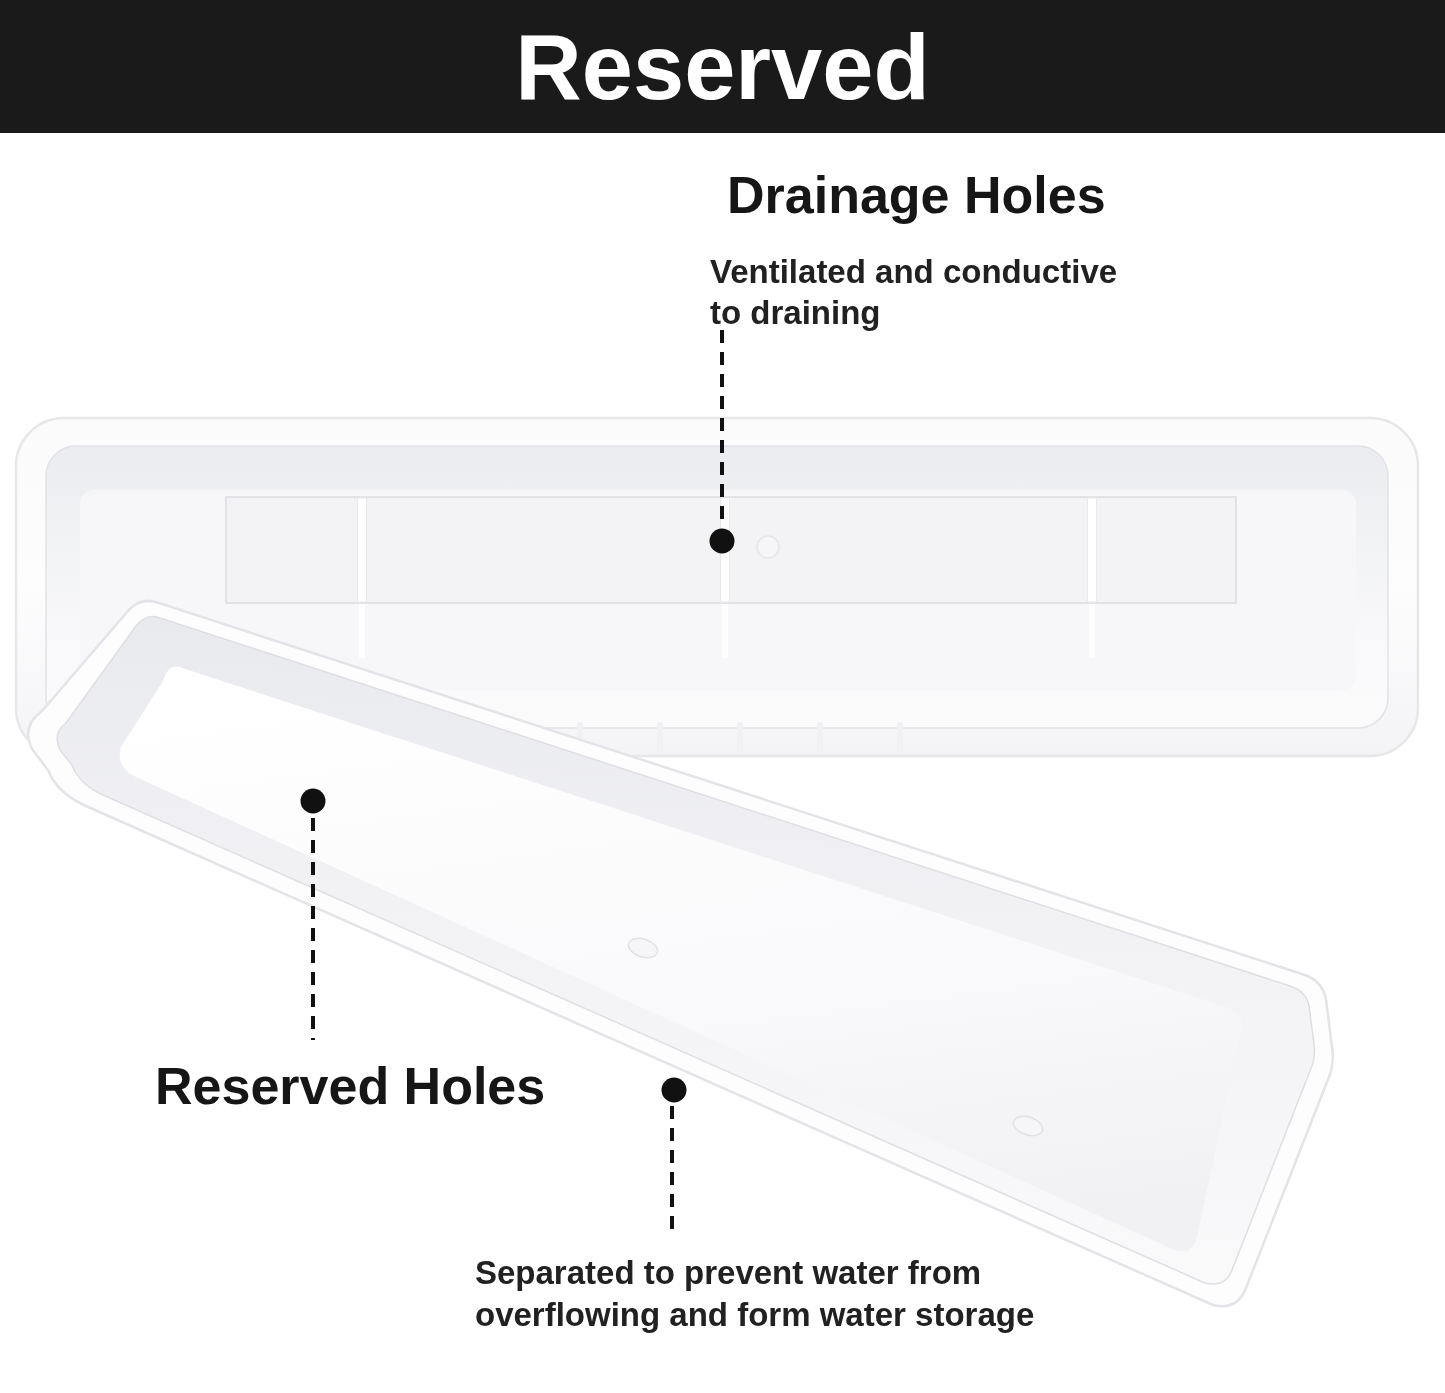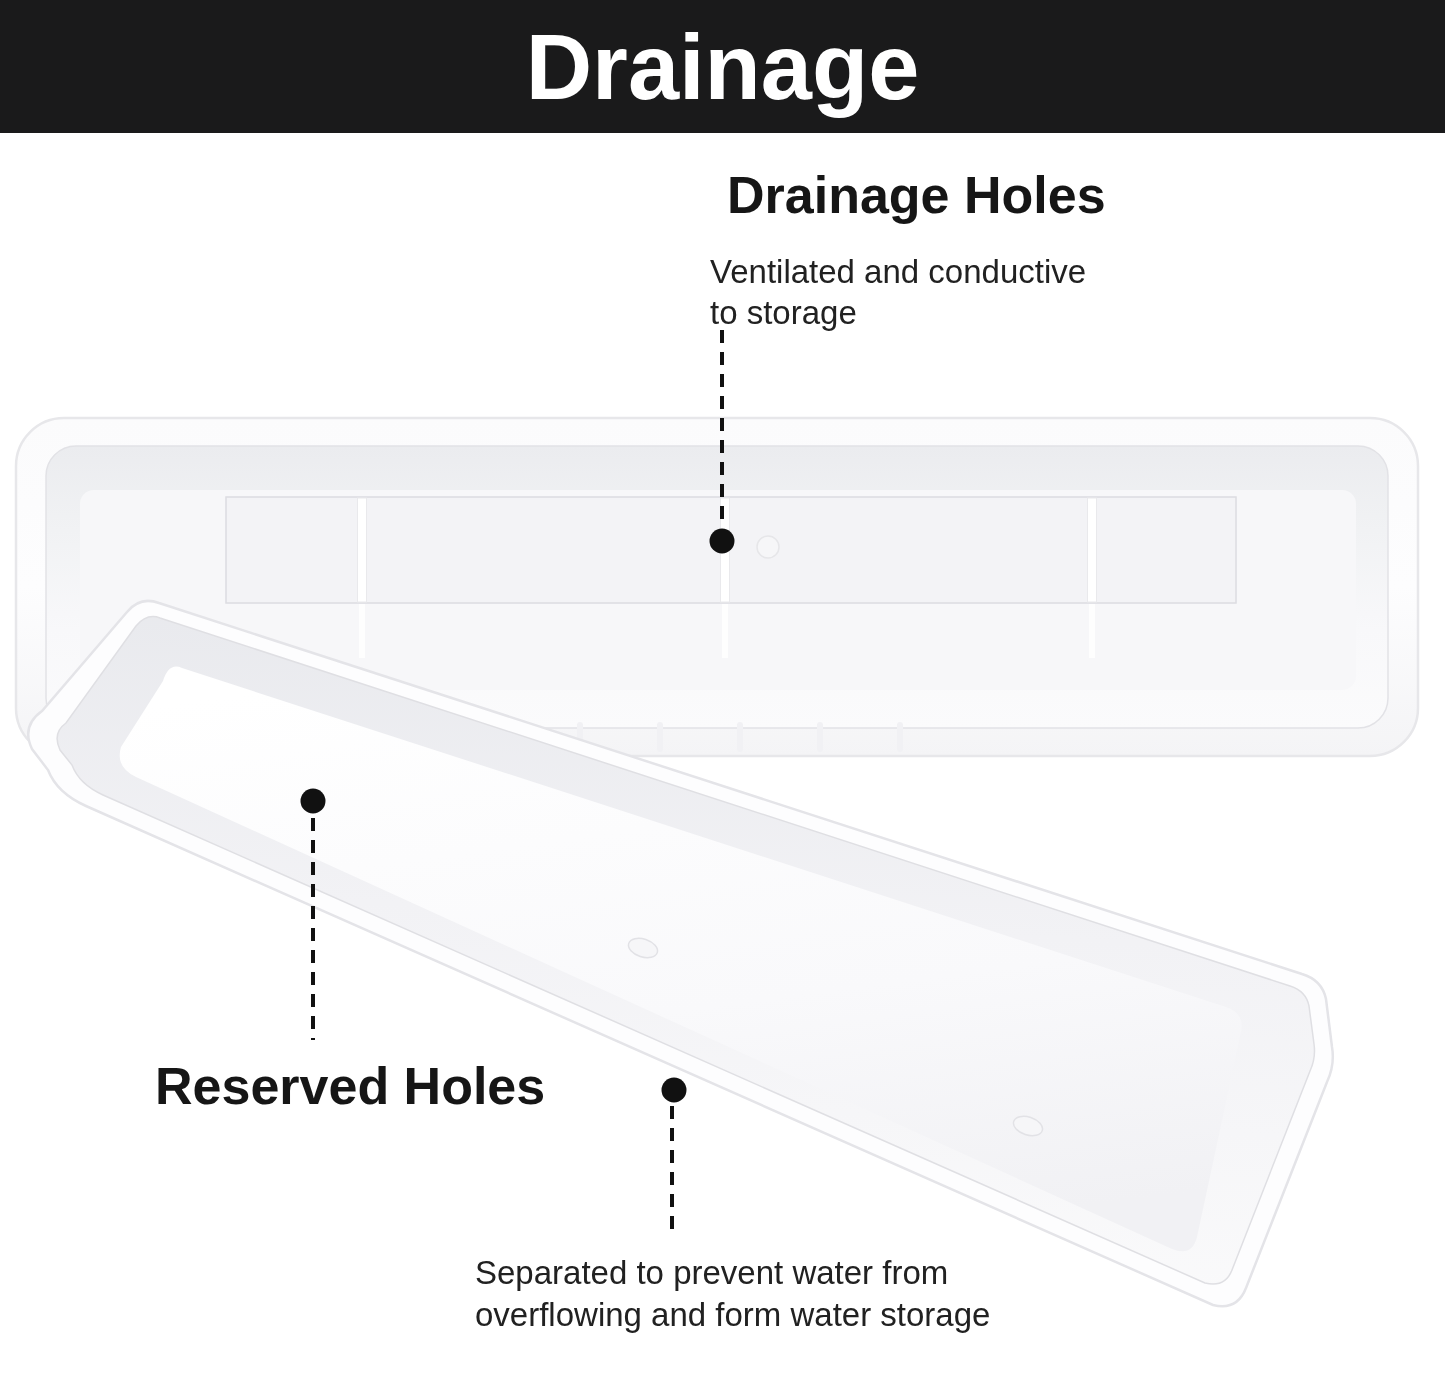--- a/index.html
+++ b/index.html
@@ -28,21 +28,21 @@
     position: absolute; left: 0; top: 0;
     width: 1445px; height: 1393px;
   }
   .callout { position: absolute; }
   .callout h2 {
     margin: 17px; font-size: 52px; font-weight: 700;
     line-height: 60px; color: #161616; letter-spacing: 0px;
     white-space: nowrap;
   }
   .callout .desc {
-    font-size: 33px; font-weight: 400; color: #212121;
+    font-size: 33px; font-weight: 700; color: #212121;
     line-height: 41px; white-space: nowrap;
   }
   #callout-drainage { left: 710px; top: 148px; }
   #callout-drainage .desc { margin-top: 26px; }
   #callout-reserved { left: 138px; top: 1039px; }
   #callout-large-tray { left: 475px; top: 1240px; }
   #callout-large-tray .desc { margin-top: 12px; line-height: 42px; }
 </style>
 </head>
 <body>
@@ -144,28 +144,28 @@
 
       <circle cx="313" cy="801" r="12.5" fill="#111111"></circle>
       <line x1="313" y1="818" x2="313" y2="1040" stroke="#111111" stroke-width="4" stroke-dasharray="13 9"></line>
 
       <circle cx="674" cy="1090" r="12.5" fill="#111111"></circle>
       <line x1="672" y1="1106" x2="672" y2="1238" stroke="#111111" stroke-width="4" stroke-dasharray="13 9"></line>
     </g>
   </svg>
 
   <div class="header" style="background: rgb(26, 26, 27);">
-    <span class="page-title" style="color: rgb(255, 255, 255);">Drainage</span>
+    <span class="page-title" style="color: rgb(255, 255, 255);">Reserved</span>
   </div>
 
   <div class="callout" id="callout-drainage">
     <h2 style="color: rgb(22, 22, 22);">Drainage Holes</h2>
     <div class="desc" style="color: rgb(33, 33, 33);">
         <div>Ventilated and conductive</div>
-        <div>to storage</div>
+        <div>to draining</div>
       </div>
   </div>
 
   <div class="callout" id="callout-reserved">
     <h2 style="color: rgb(22, 22, 22);">Reserved Holes</h2>
     <div class="desc" style="color: rgb(33, 33, 33);"></div>
   </div>
 
   <div class="callout" id="callout-large-tray">
     <div class="desc" style="color: rgb(33, 33, 33);">

